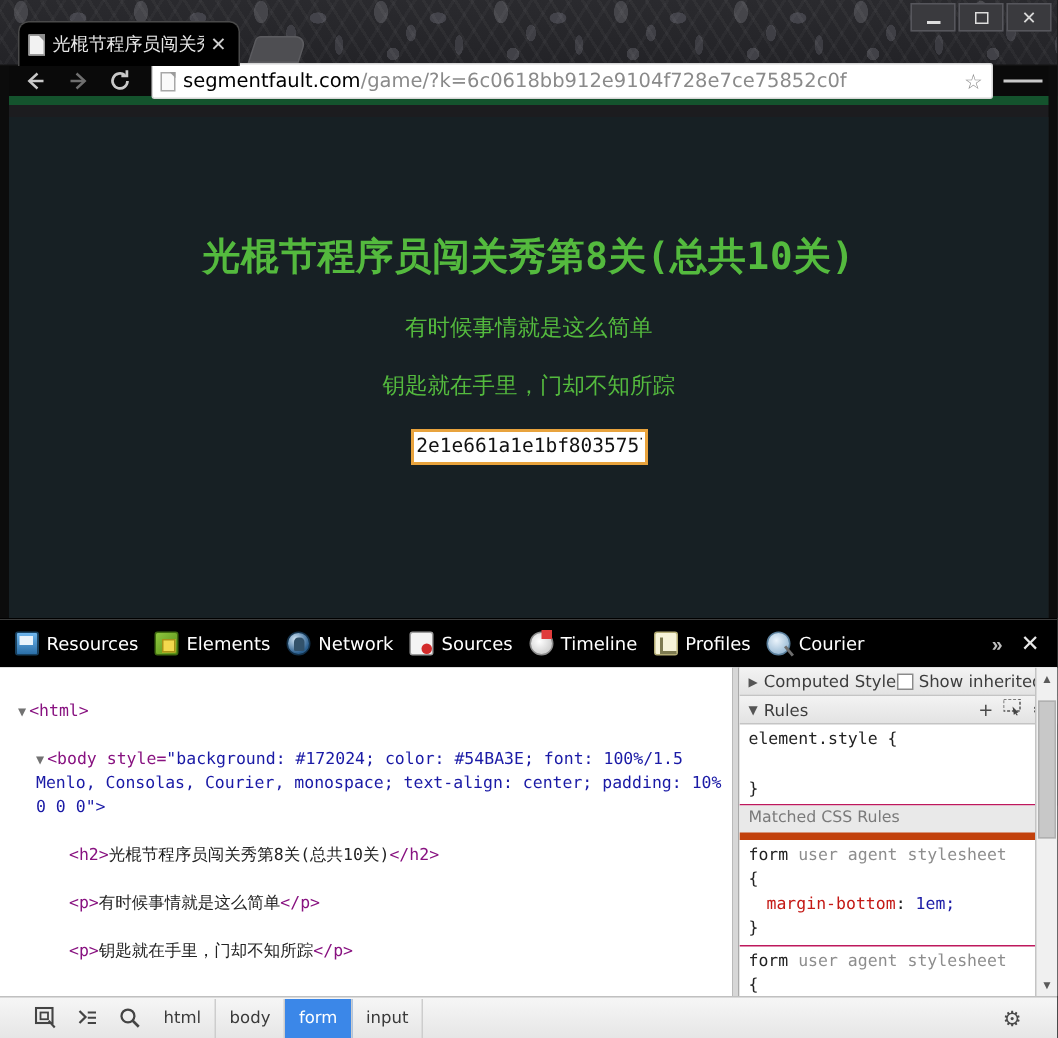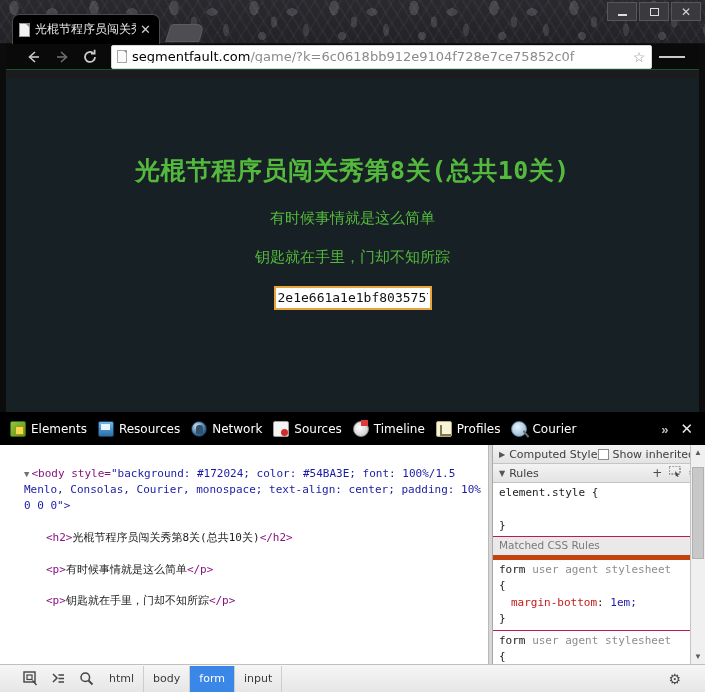--- a/index.html
+++ b/index.html
@@ -94,23 +94,23 @@
     border: 1px solid #5c5c60;
     border-radius: 3px 8px 0 0;
     transform: skewX(-18deg);
   }
 
   
   #toolbar {
     position: absolute; left: 0; top: 44px;
     width: 705px; height: 26px;
     background: #0a0a0a;
-    border-bottom: 1px solid #14532d;
+    border-bottom: 6px solid #14532d;
     display: flex; align-items: center;
-    padding: 0 20px;
+    padding: 0 10px;
   }
   .navbtn {
     width: 28px; height: 28px;
     display: flex; align-items: center; justify-content: center;
     flex: none;
   }
   .navbtn svg { display: block; }
 
   #omnibox {
     flex: 1 1 auto; height: 24px; margin: 0 7px;
@@ -353,28 +353,28 @@
       <form>
         <input id="key-input" type="text" value="2e1e661a1e1bf8035757f031a294e8d1" style="">
       </form>
     </div>
   </div>
 
   <div id="devtools">
 
     <div id="dt-toolbar">
       <div class="dt-tab">
+        <span class="dt-ico ico-resources"></span>
+        <span>Resources</span>
+      </div>
+      <div class="dt-tab">
         <span class="dt-ico ico-elements"></span>
         <span>Elements</span>
       </div>
       <div class="dt-tab">
-        <span class="dt-ico ico-resources"></span>
-        <span>Resources</span>
-      </div>
-      <div class="dt-tab">
         <span class="dt-ico ico-network"></span>
         <span>Network</span>
       </div>
       <div class="dt-tab">
         <span class="dt-ico ico-sources"></span>
         <span>Sources</span>
       </div>
       <div class="dt-tab">
         <span class="dt-ico ico-timeline"></span>
         <span>Timeline</span>
@@ -388,20 +388,21 @@
         <span>Courier</span>
       </div>
       <div id="dt-more">»</div>
       <div id="dt-close">✕</div>
     </div>
 
     <div id="dt-body">
 
       <div id="dt-left">
         <div id="dom-tree">
+<div class="node" style="padding-left:6px"><span class="tw">▼</span><span class="tag">&lt;html&gt;</span></div>
 <div class="node" style="padding-left:18px"><span class="tw">▼</span><span class="tag">&lt;body style=</span><span class="val">"background: #172024; color: #54BA3E; font: 100%/1.5 Menlo, Consolas, Courier, monospace; text-align: center; padding: 10% 0 0 0"&gt;</span></div>
 <div class="node" style="padding-left:40px"><span class="tag">&lt;h2&gt;</span><span class="txt">光棍节程序员闯关秀第8关(总共10关)</span><span class="tag">&lt;/h2&gt;</span></div>
 <div class="node" style="padding-left:40px"><span class="tag">&lt;p&gt;</span><span class="txt">有时候事情就是这么简单</span><span class="tag">&lt;/p&gt;</span></div>
 <div class="node" style="padding-left:40px"><span class="tag">&lt;p&gt;</span><span class="txt">钥匙就在手里，门却不知所踪</span><span class="tag">&lt;/p&gt;</span></div>
 
 
 
 
 
         </div>

